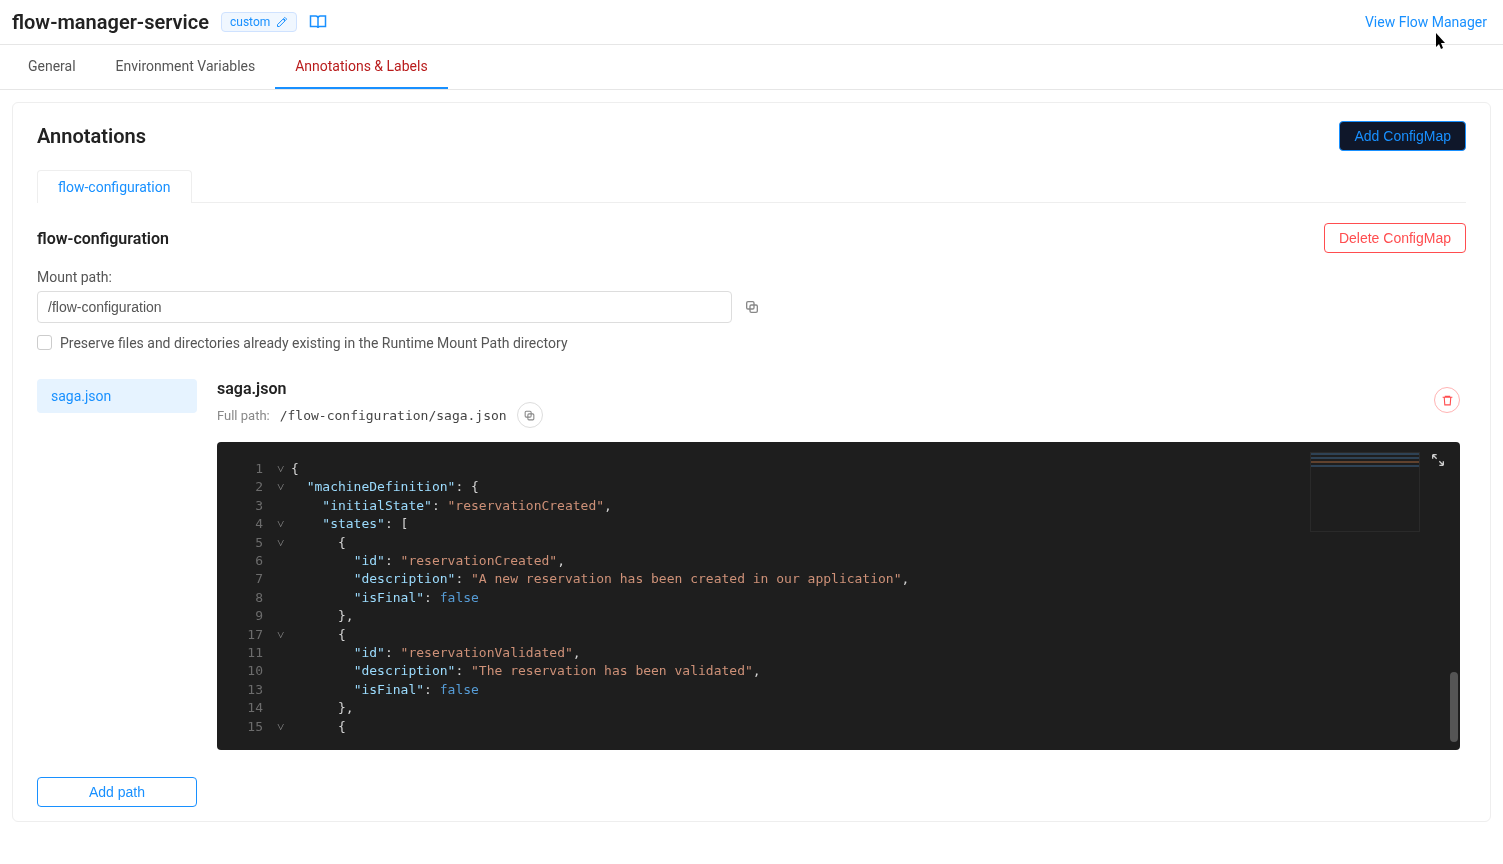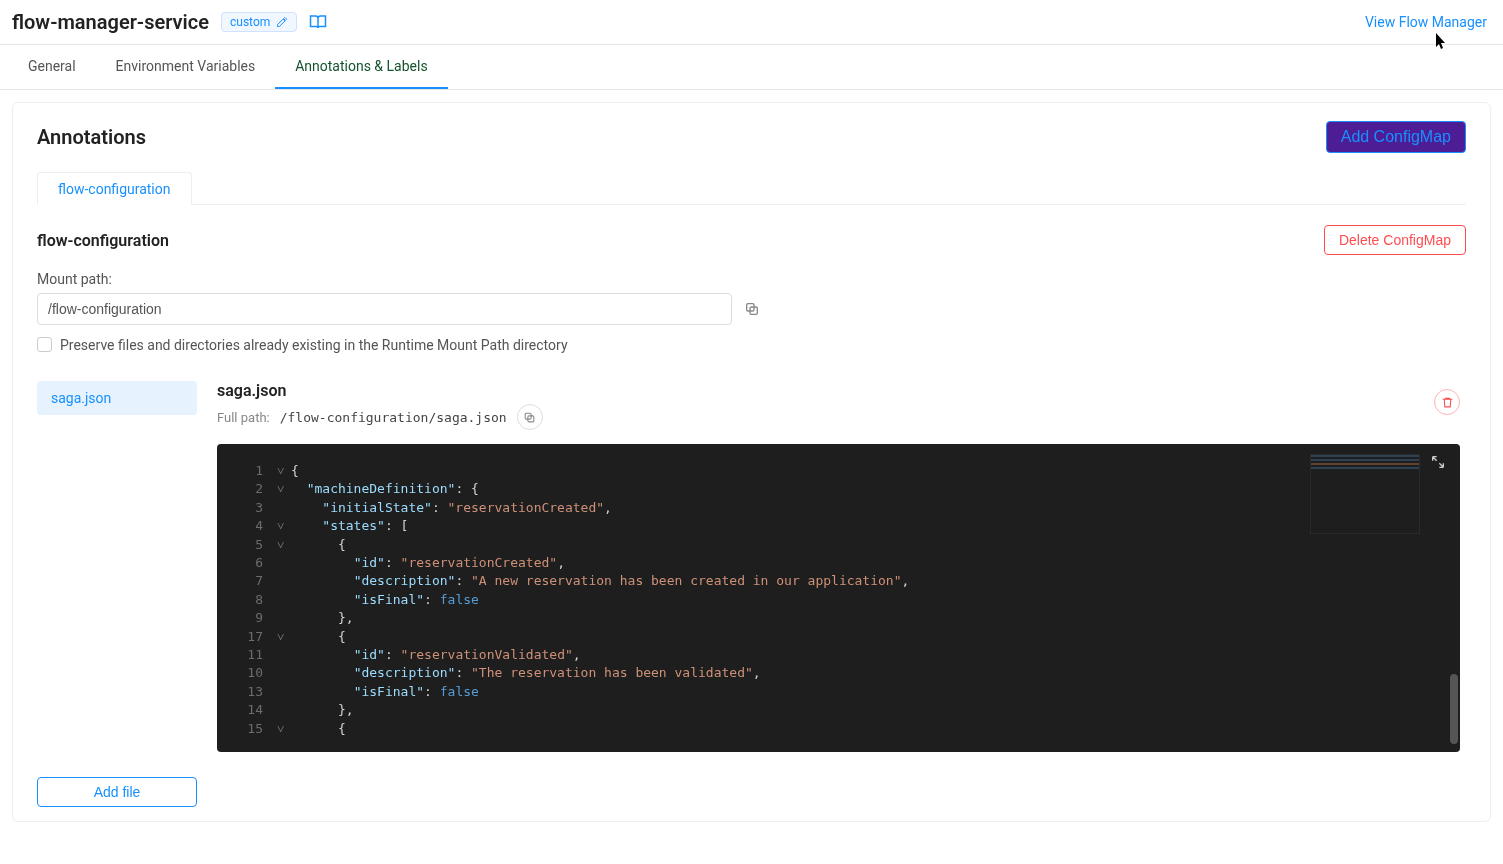--- a/index.html
+++ b/index.html
@@ -39,37 +39,37 @@
     border-bottom:1px solid #e6e6e6;
     padding-left:8px;
   }
   .tab {
     padding:13px 20px;
     font-size:14px;
     color:#555;
     cursor:pointer;
     border-bottom:2px solid transparent;
   }
-  .tab.active { color:#14532d; border-bottom-color:#1890ff; }
+  .tab.active { color:#b91c1c; border-bottom-color:#1890ff; }
   .panel {
     margin:12px;
     border:1px solid #eee;
     border-radius:6px;
     padding:18px 24px 0 24px;
     height: 720px;
     position:relative;
   }
   .panel-head {
     display:flex; justify-content:space-between; align-items:center;
     margin-bottom:18px;
   }
   .panel-title { font-size:20px; font-weight:600; }
   .btn-outline-blue {
-    border:1px solid #1890ff; color:#1890ff; background:#4c1d95;
-    padding:6px 14px; border-radius:4px; font-size:16px; cursor:pointer;
+    border:1px solid #1890ff; color:#1890ff; background:#0f172a;
+    padding:6px 14px; border-radius:4px; font-size:14px; cursor:pointer;
   }
   .btn-outline-red {
     border:1px solid #ff4d4f; color:#ff4d4f; background:#fff;
     padding:6px 14px; border-radius:4px; font-size:14px; cursor:pointer;
   }
   .cm-tabs {
     display:flex;
     border-bottom:1px solid #eee;
     margin-bottom:20px;
   }
@@ -272,14 +272,14 @@
           <svg width="16" height="16" viewBox="0 0 24 24" fill="none" stroke="currentColor" stroke-width="2">
               <path d="M4 4h6M4 4v6M4 4l6 6M20 20h-6M20 20v-6M20 20l-6-6"></path>
             </svg>
         </span>
         <div class="minimap"></div>
         <div class="scrollbar-v"></div>
       </div>
     </div>
   </div>
 
-  <button class="add-file-btn">Add file</button>
+  <button class="add-file-btn">Add path</button>
 </div>
 
 </body></html>

